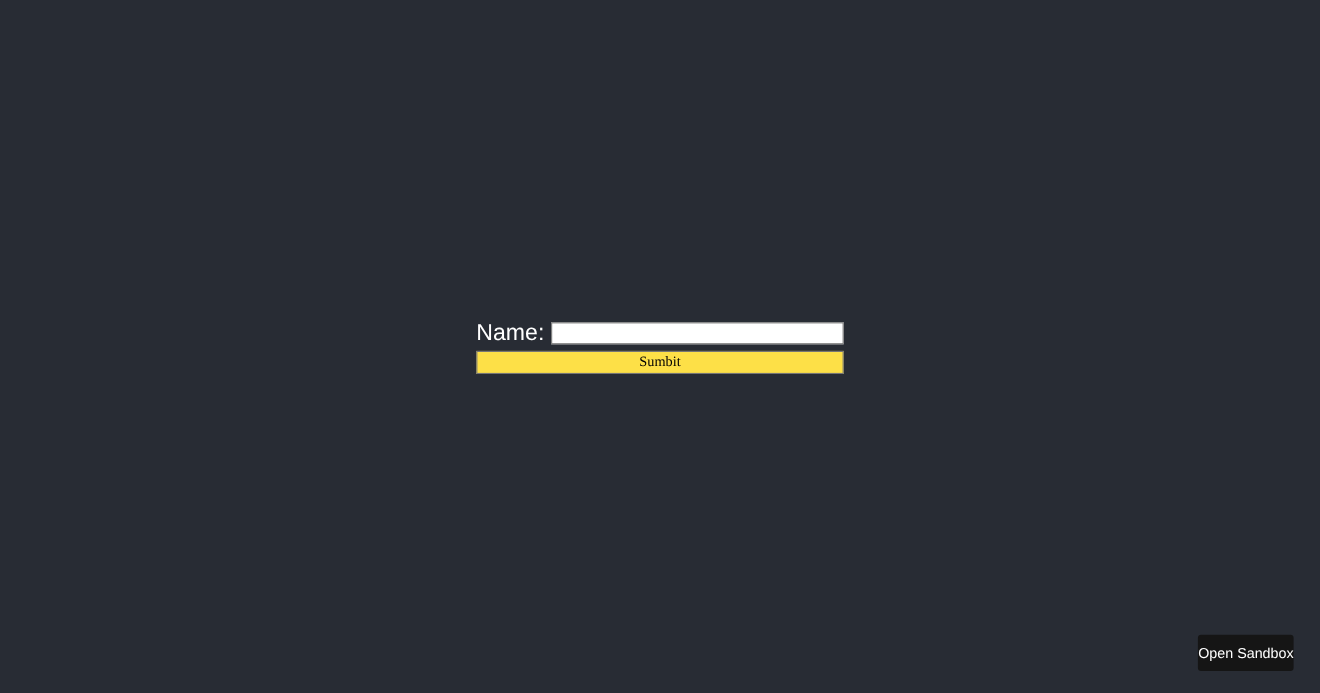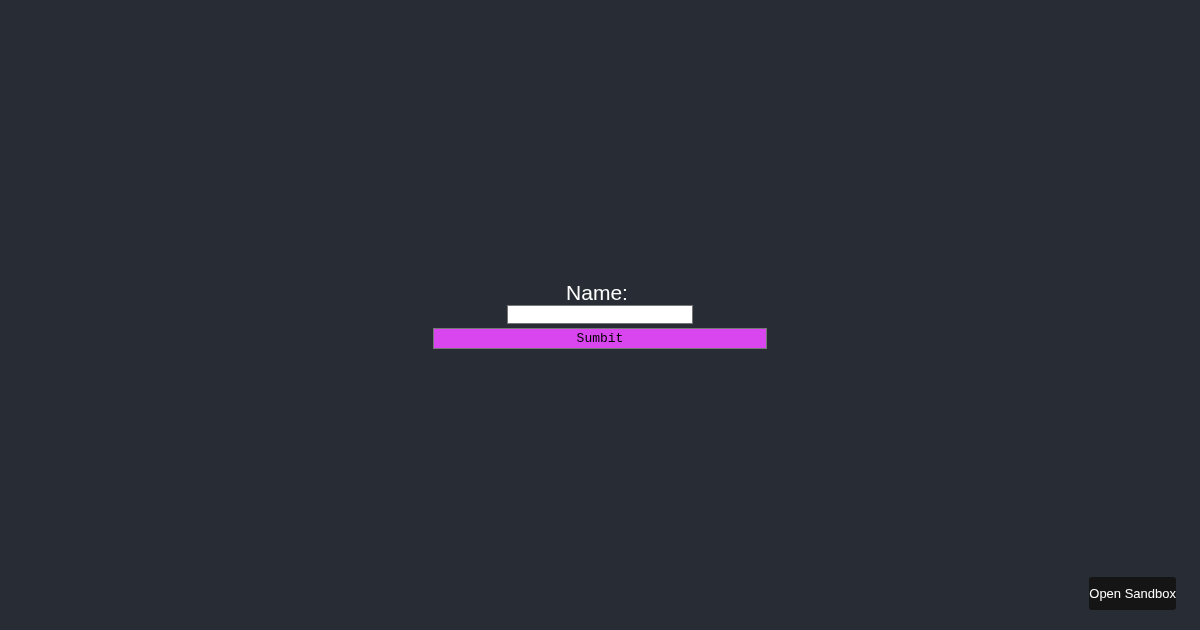--- a/index.html
+++ b/index.html
@@ -1,17 +1,16 @@
 <!DOCTYPE html>
 <html><head>
   <meta charset="utf-8">
   <style>
     * {
       box-sizing: border-box;
-      flex-direction: column;
     }
     body {
       margin: 0;
       padding: 0;
       width: 1200px;
       height: 630px;
       background-color: #282c34;
       display: flex;
       align-items: center;
       justify-content: center;
@@ -44,26 +43,26 @@
       background: #ffffff;
       border: 1px solid #767676;
       padding: 1px 4px;
       font-size: 13px;
       font-family: inherit;
       min-width: 0;
     }
     .submit-button {
       width: 100%;
       height: 21px;
-      background: #d946ef;
+      background: #fde047;
       border: 1px solid #767676;
       color: #000000;
       font-size: 13px;
       cursor: pointer;
-      font-family: Liberation Mono, monospace;
+      font-family: Liberation Serif, serif;
       padding: 0;
       margin-top: 2px;
     }
     .open-sandbox {
       position: absolute;
       right: 24px;
       bottom: 20px;
       background: #151515;
       color: #ffffff;
       font-size: 13px;

